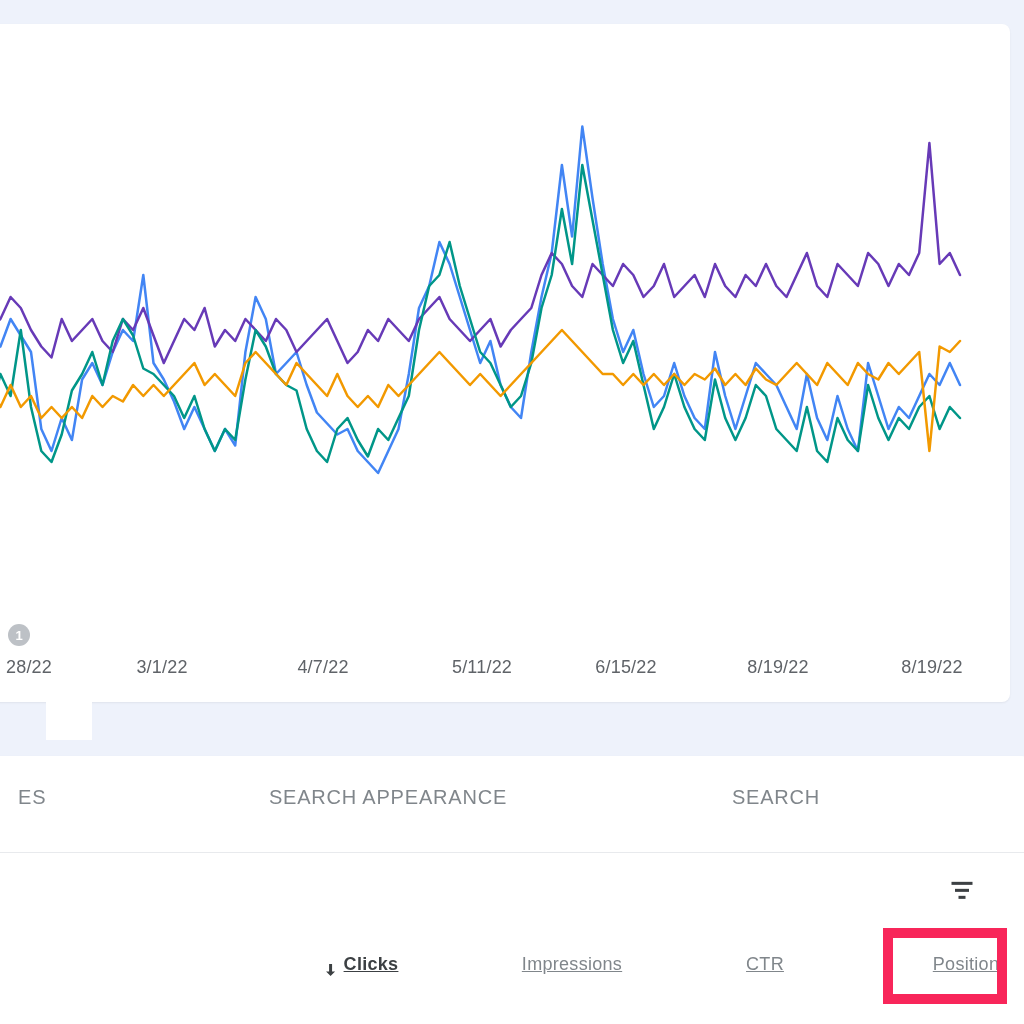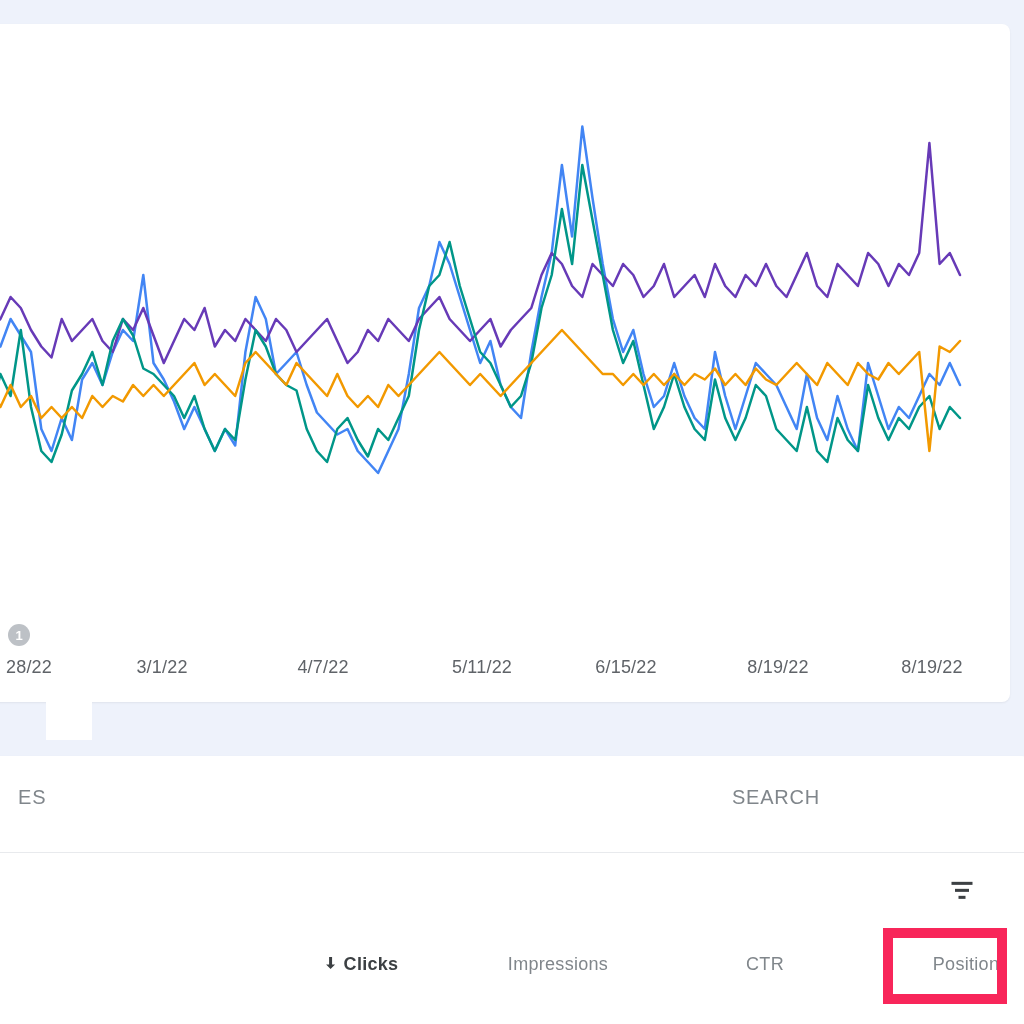--- a/index.html
+++ b/index.html
@@ -100,22 +100,23 @@
     left: 0; right: 0; top: 198px;
     height: 34px;
     font-size: 18px;
     color: #80868b;
     letter-spacing: 0.3px;
   }
   .columns .col {
     position: absolute;
     transform: translateX(-50%);
     display: inline-flex;
-    align-items: flex-start;
+    align-items: flex-end;
     gap: 8px;
+    text-decoration: underline;
   }
   .columns .col.dark { color:#3c4043; font-weight:600; }
   .arrow-down {
     width: 14px; height: 14px;
     display:inline-block;
     position: relative;
   }
   .arrow-down svg { display:block; }
 
   .highlight-box {
@@ -150,20 +151,21 @@
       <span style="left: 788px;">8/19/22</span>
       <span style="left: 942px;">8/19/22</span>
     </div>
 </div>
 
 <div class="notch"></div>
 
 <div class="lower-card">
   <div class="tabs">
     <span style="left:28px; transform:none;">ES</span>
+    <span style="left:398px;">SEARCH APPEARANCE</span>
     <span style="left:786px;">SEARCH</span>
   </div>
   <div class="rule"></div>
 
   <div class="filter-icon">
     <svg viewBox="0 0 24 24" width="28" height="28" fill="#3c4043">
       <rect x="3" y="5" width="18" height="2.6"></rect>
       <rect x="6" y="11" width="12" height="2.6"></rect>
       <rect x="9" y="17" width="6" height="2.6"></rect>
     </svg>
@@ -171,21 +173,21 @@
 
   <div class="columns">
     <div class="col dark" style="left:370px;">
       <span class="arrow-down">
         <svg viewBox="0 0 24 24" width="18" height="18" fill="#3c4043">
           <path d="M12 20l-6-6h4V4h4v10h4z"></path>
         </svg>
       </span>
       <span>Clicks</span>
     </div>
-    <div class="col" style="left:568px;">
+    <div class="col" style="left:582px;">
       <span>Impressions</span>
     </div>
     <div class="col" style="left:775px;">
       <span>CTR</span>
     </div>
     <div class="col" style="left:976px;">
       <span>Position</span>
     </div>
   </div>
 

